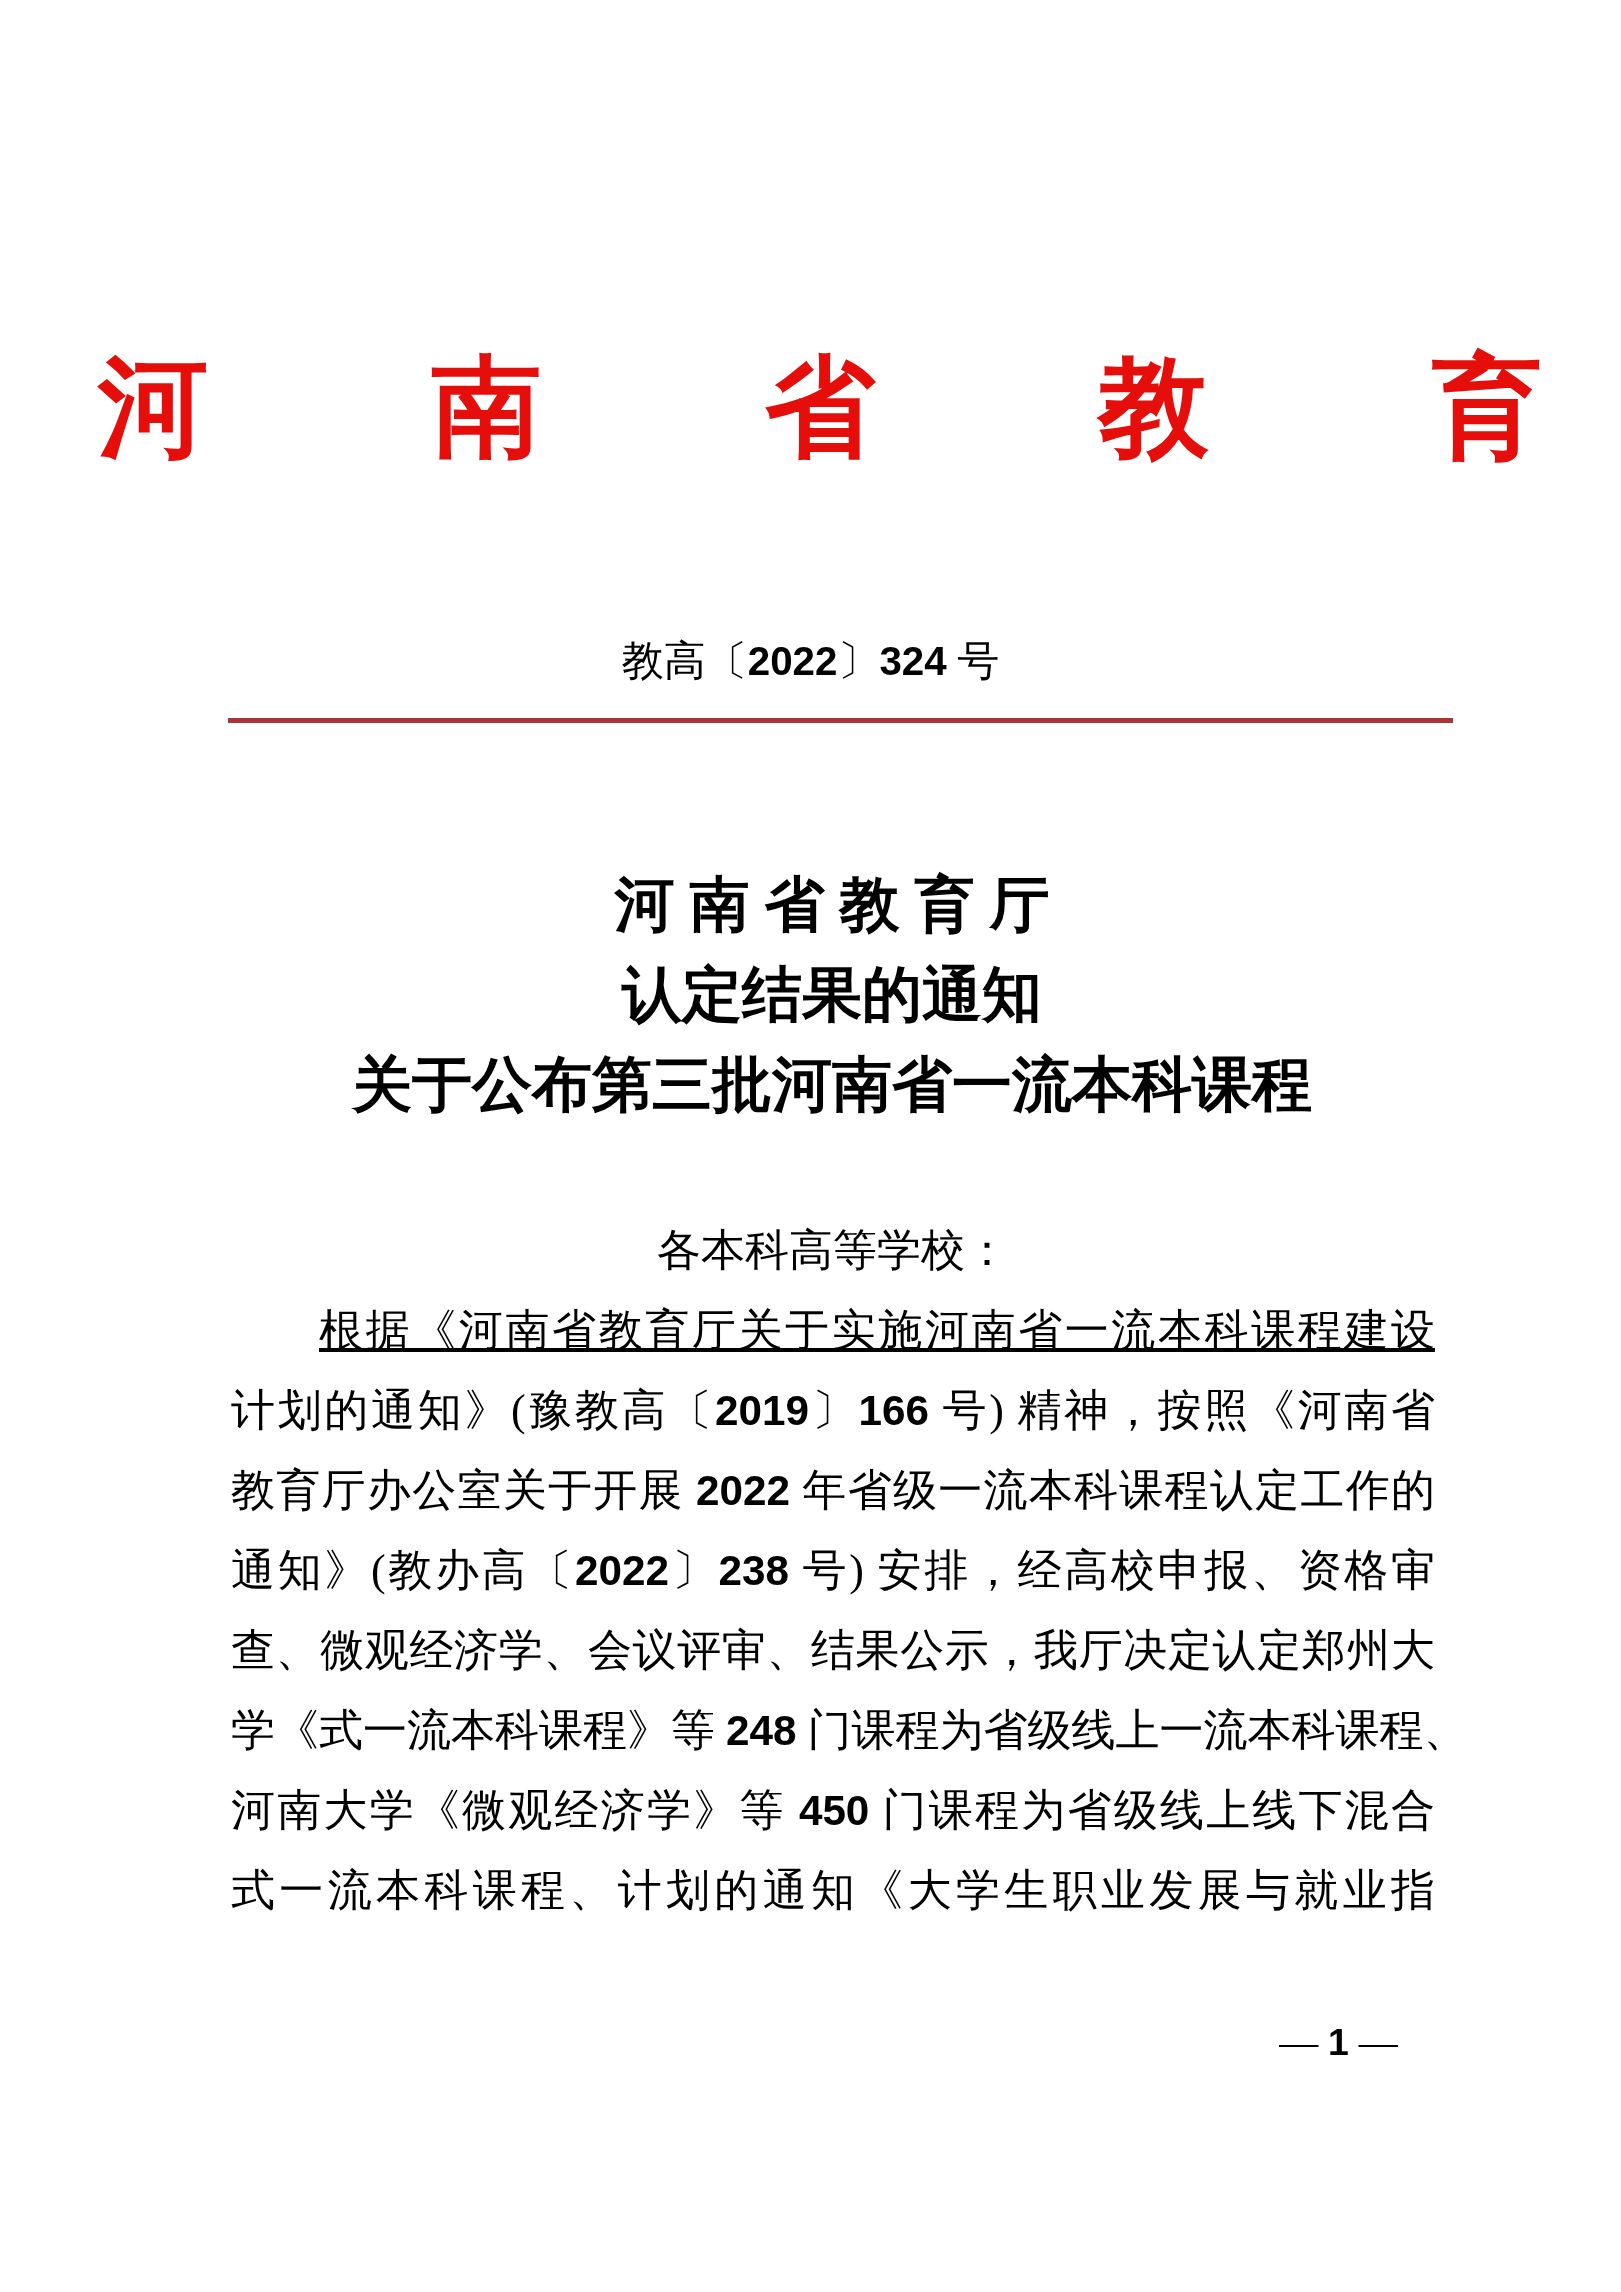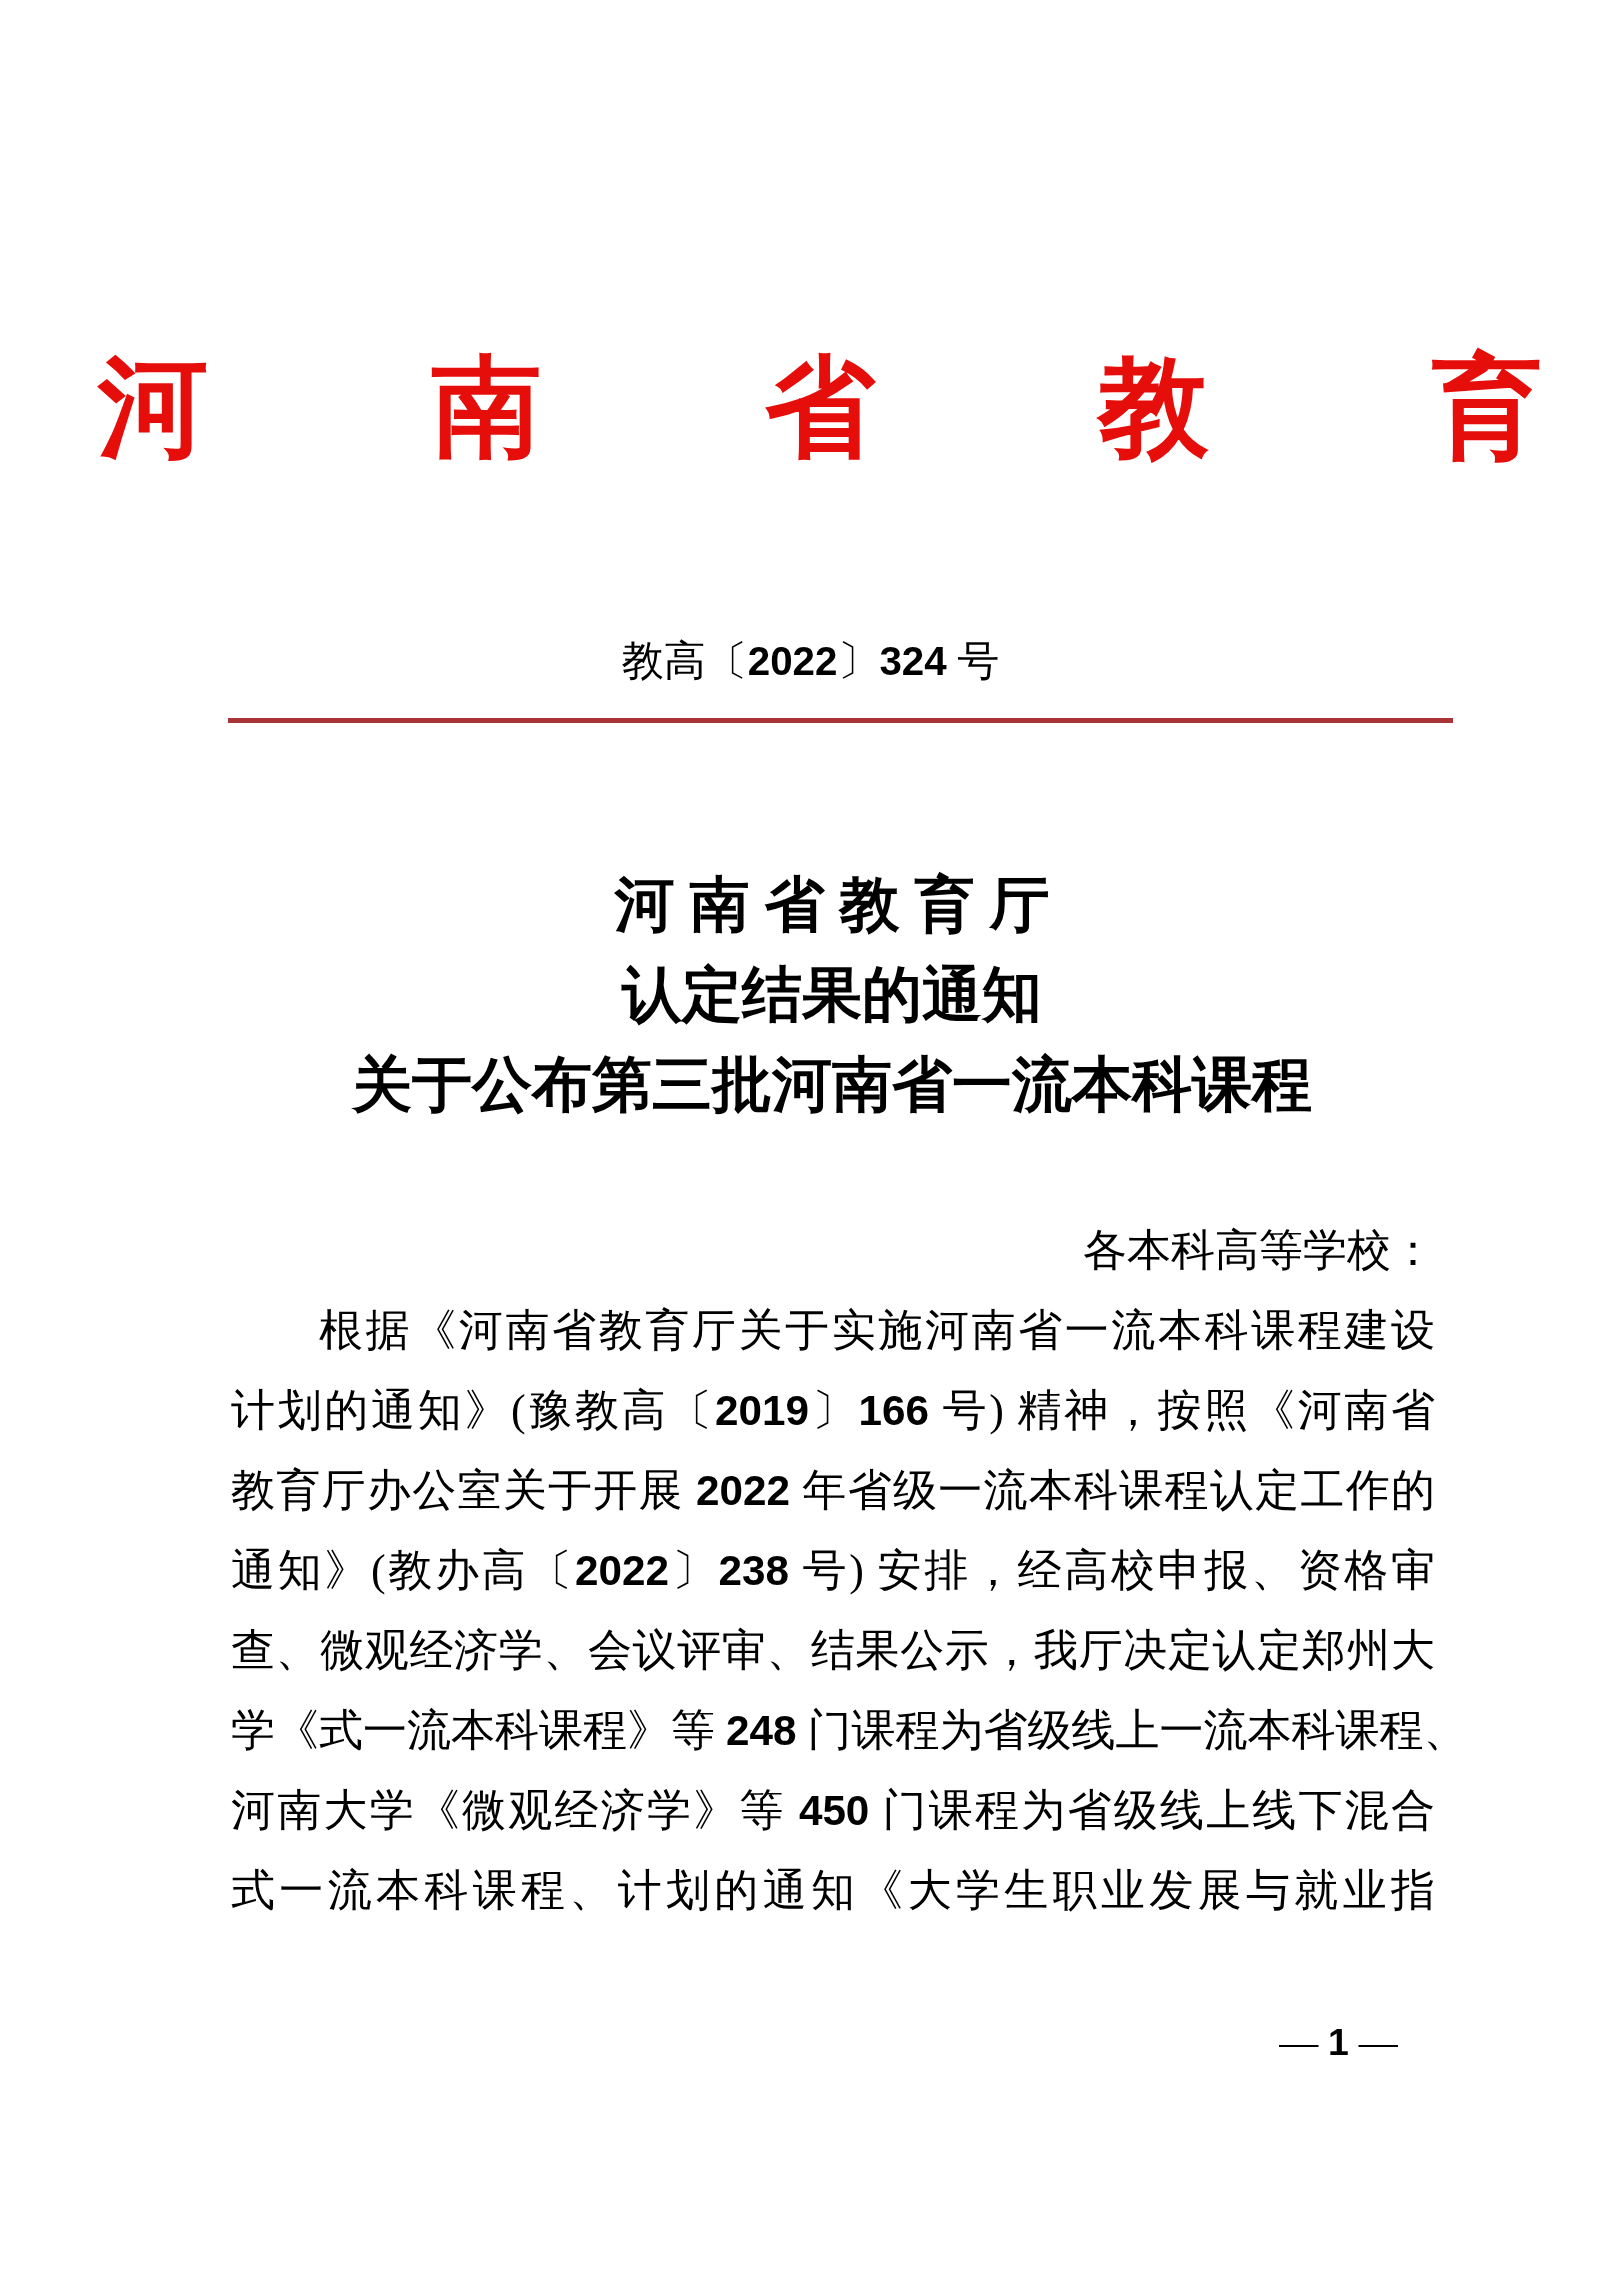--- a/index.html
+++ b/index.html
@@ -40,29 +40,30 @@
     position:absolute;top:860px;left:230px;width:1204px;
     text-align:center;
     font-size:60px;font-weight:bold;line-height:90px;
     white-space:nowrap;
   }
   .body-text{
     position:absolute;top:1211px;left:231px;width:1204px;
     font-size:44px;line-height:80px;
   }
   .salutation{
-    text-align:right;
+    text-align:center;
   }
   .body-line{
     text-align:justify;
     text-align-last:justify;
     white-space:nowrap;
   }
   .body-line.indent{
     padding-left:88px;
+    text-decoration:underline;
   }
   .num{
     font-family:"Liberation Sans","DejaVu Sans",sans-serif;
     font-weight:700;
     font-size:0.96em;
     margin-top:44px;
   }
   .page-number{
     position:absolute;top:2017px;left:1255px;width:167px;
     text-align:center;

